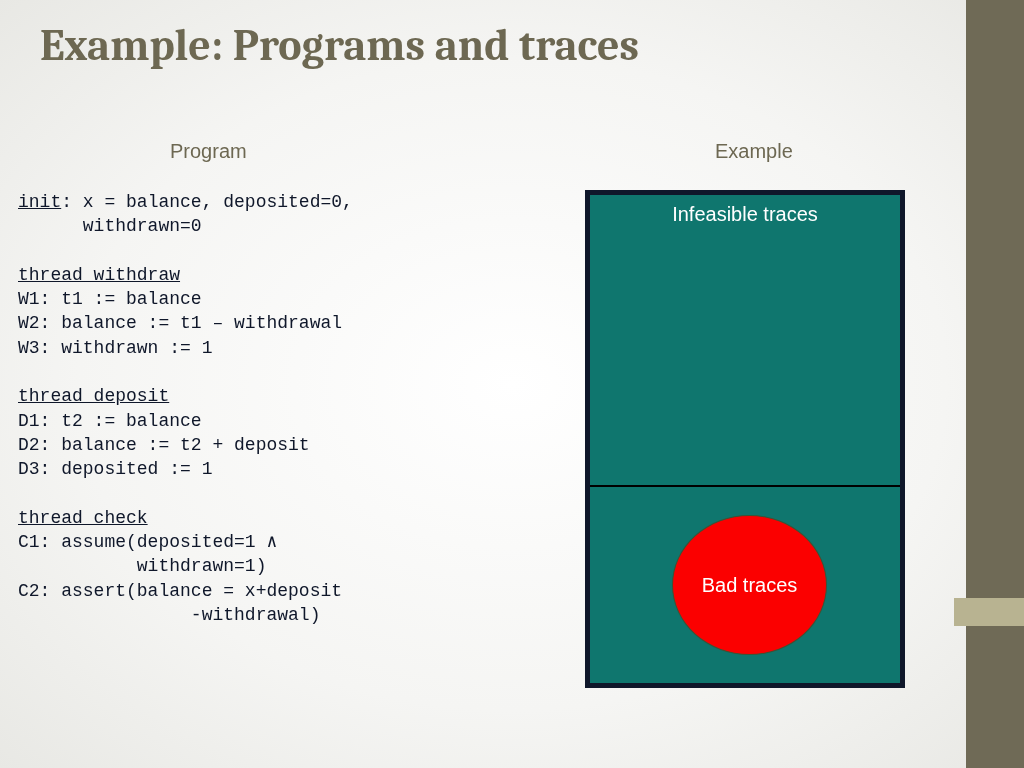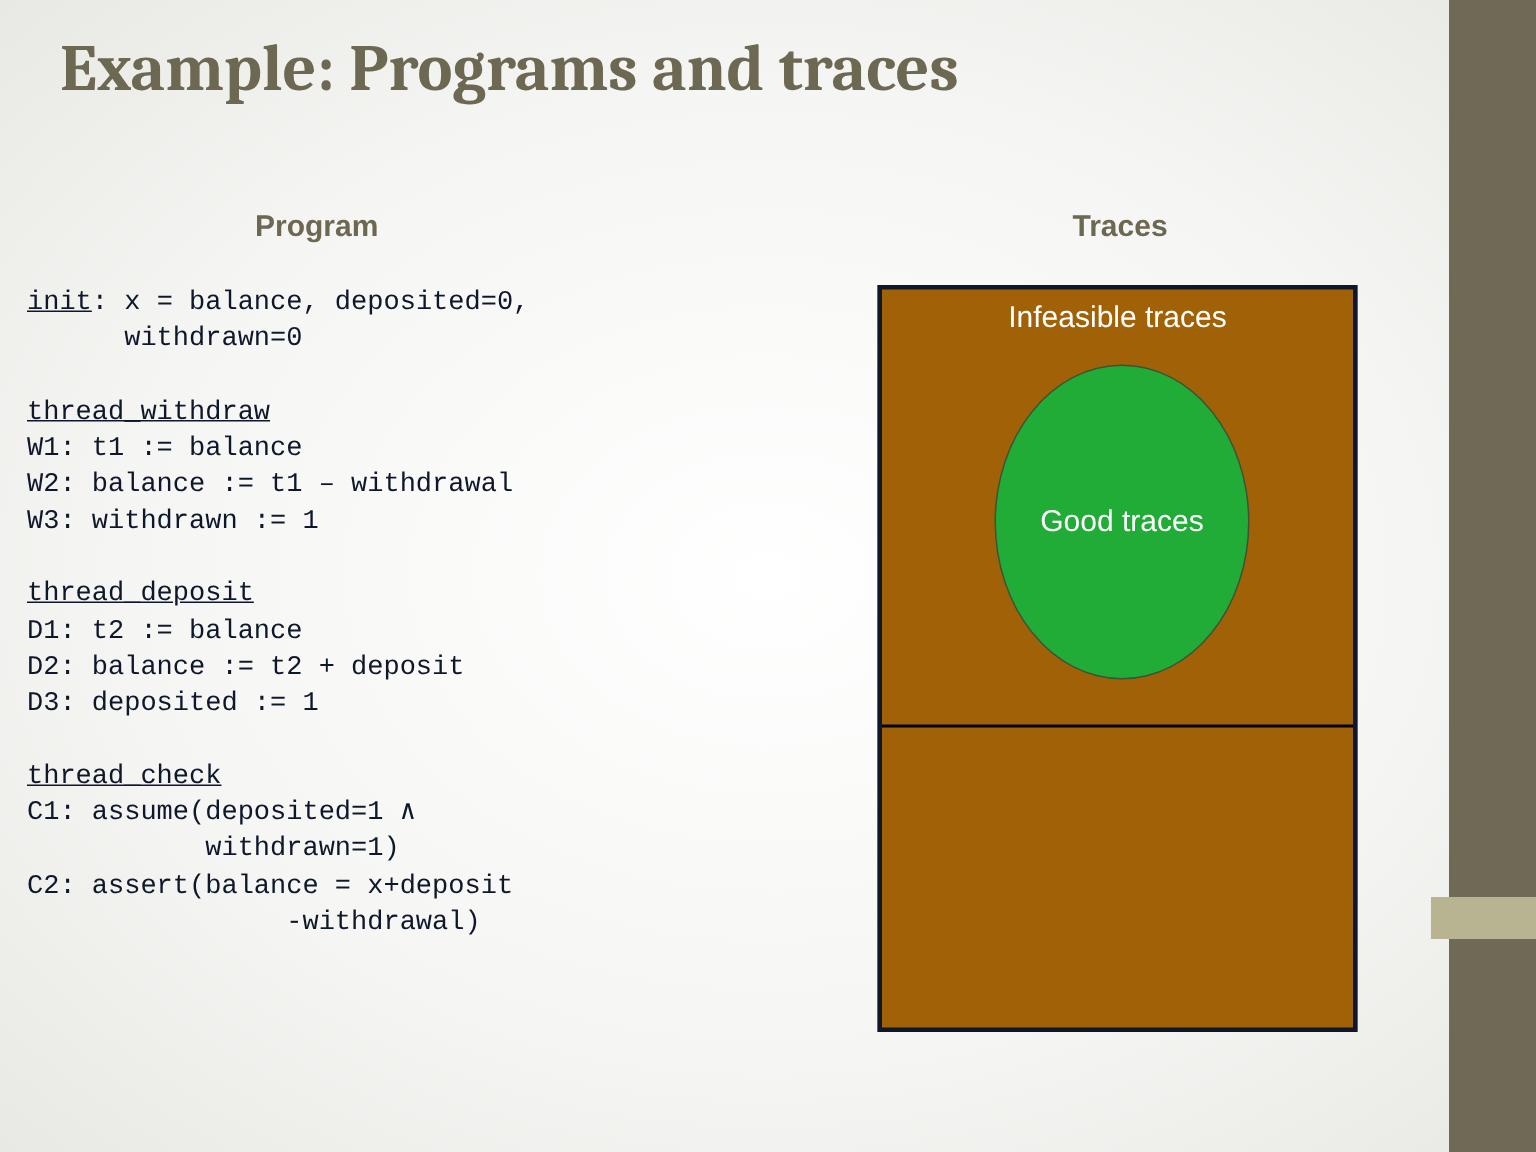--- a/index.html
+++ b/index.html
@@ -32,21 +32,21 @@
     top: 20px;
     left: 40px;
     font-size: 44px;
     font-weight: 700;
     color: #6d6852;
     font-family: Cambria, Georgia, serif;
   }
   .col-header {
     position: absolute;
     font-size: 20px;
-    font-weight: 700;
+    font-weight: 400;
     color: #6d6852;
   }
   .col-header.program { top: 140px; left: 170px; }
   .col-header.traces  { top: 140px; left: 715px; }
   .code {
     position: absolute;
     top: 190px;
     left: 18px;
     font-family: Consolas, "Courier New", monospace;
     font-size: 18px;
@@ -54,22 +54,22 @@
     color: #0f172a;
     white-space: pre;
   }
   .code .u { text-decoration: underline; }
   .traces-box {
     position: absolute;
     top: 190px;
     left: 585px;
     width: 320px;
     height: 498px;
-    background: #a16207;
-    border: 3px solid #0f172a;
+    background: #0f766e;
+    border: 5px solid #0f172a;
   }
   .traces-label {
     position: absolute;
     top: 8px;
     left: 0;
     right: 0;
     text-align: center;
     color: #fff;
     font-size: 20px;
   }
@@ -110,21 +110,21 @@
 </style>
 </head>
 <body>
 
 <div class="sidebar-dark"></div>
 <div class="sidebar-light"></div>
 
 <h1 class="title">Example: Programs and traces</h1>
 
 <div class="col-header program">Program</div>
-<div class="col-header traces">Traces</div>
+<div class="col-header traces">Example</div>
 
 <div class="code"><span class="u">init</span><span>: x = balance, deposited=0,
       withdrawn=0</span>
 
 <span class="u">thread_withdraw</span>
 <span>W1: t1 := balance
 W2: balance := t1 – withdrawal
 W3: withdrawn := 1</span>
 
 <span class="u">thread_deposit</span>
@@ -133,18 +133,18 @@
 D3: deposited := 1</span>
 
 <span class="u">thread_check</span>
 <span>C1: assume(deposited=1 ∧
            withdrawn=1)
 C2: assert(balance = x+deposit
                 -withdrawal)</span></div>
 
 <div class="traces-box">
   <div class="traces-label">Infeasible traces</div>
-  <div class="oval good">
-    <span>Good
+  <div class="divider"></div>
+  <div class="oval bad">
+    <span>Bad
 traces</span>
   </div>
-  <div class="divider"></div>
 </div>
 
 </body></html>

